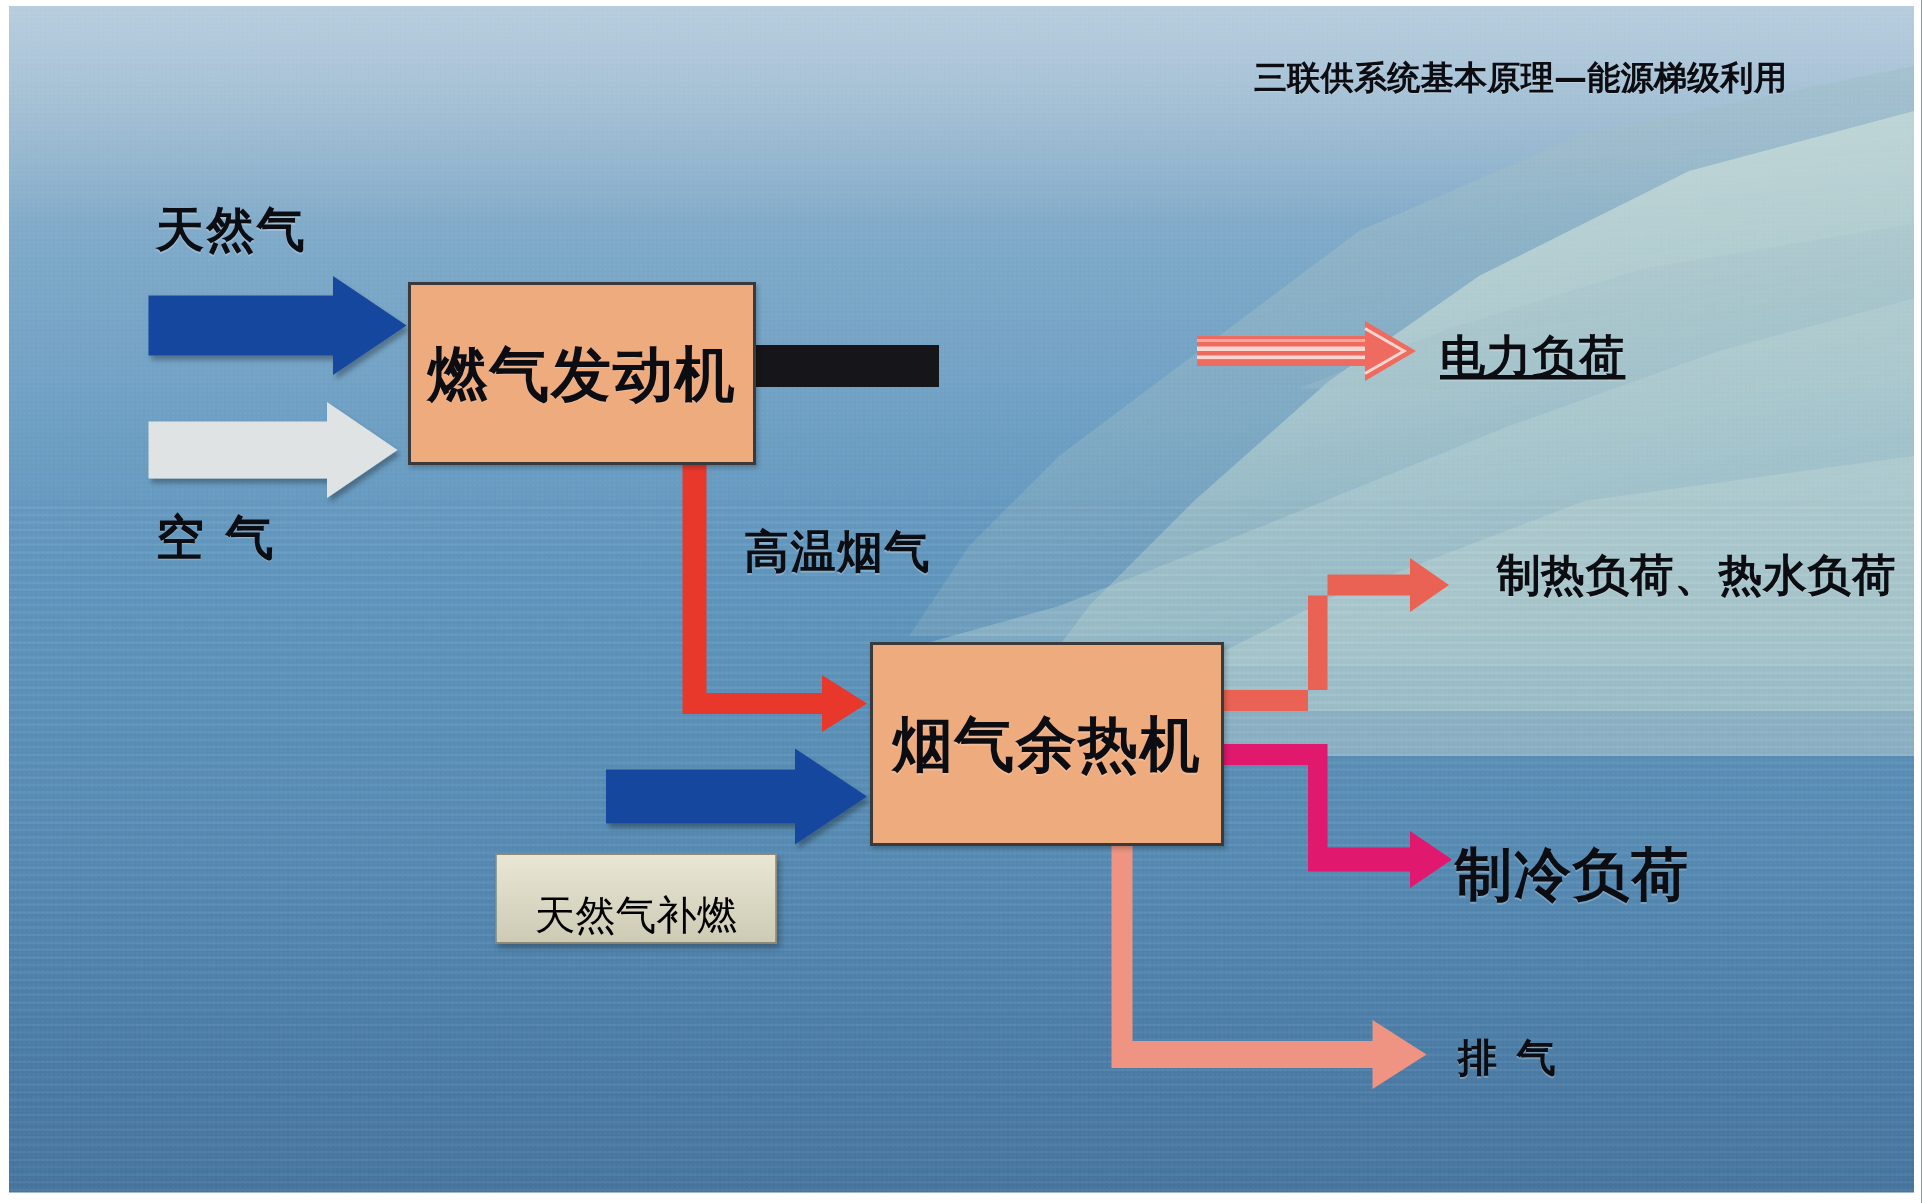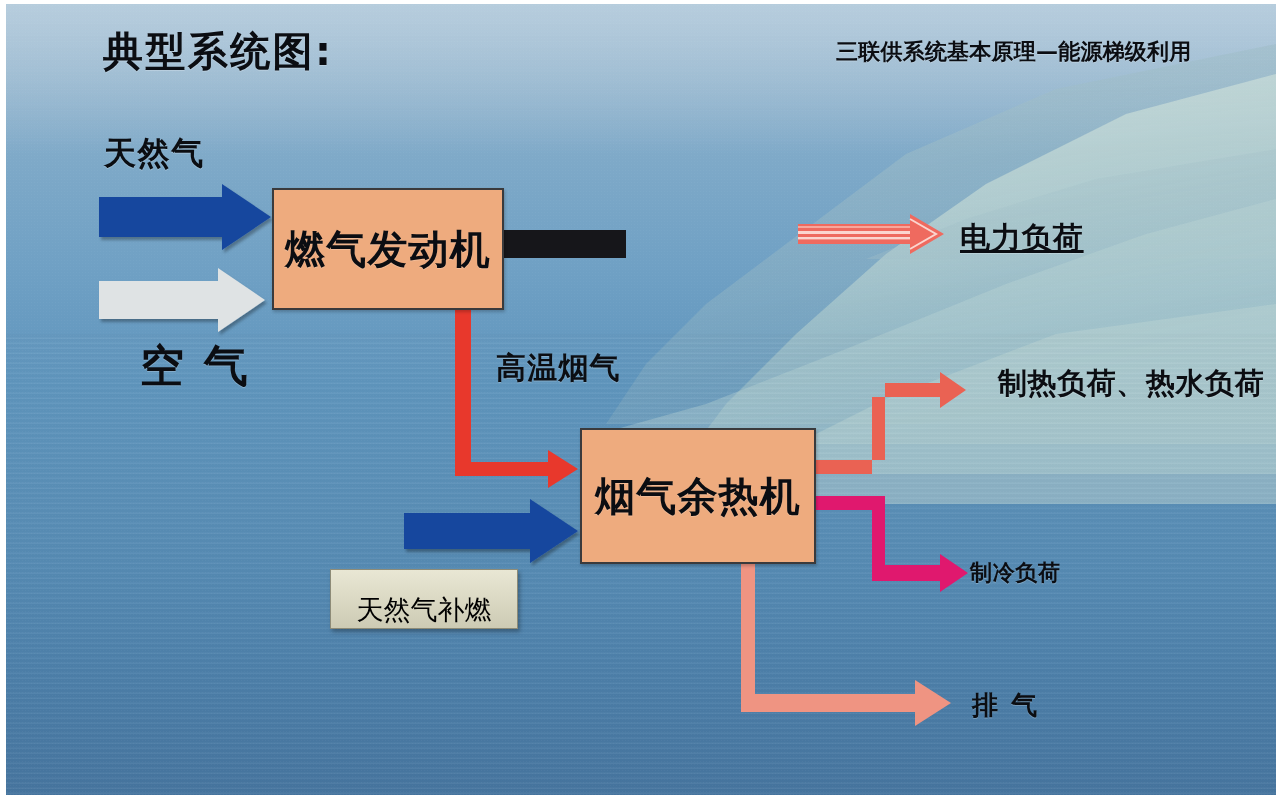--- a/index.html
+++ b/index.html
@@ -52,25 +52,25 @@
     font-weight:700;
     font-family:"DejaVu Sans","Liberation Sans",sans-serif;
     white-space:nowrap;
     letter-spacing:.02em;
     text-shadow:0 1px 0 rgba(255,255,255,.22);
   }
   #title{left:103px;top:24px;font-size:40px;letter-spacing:.06em;}
   #subtitle{left:836px;top:37px;font-size:22px;font-weight:700;letter-spacing:.01em;}
 
   #lbl-gas{left:104px;top:132px;font-size:32px;letter-spacing:.05em;}
-  #lbl-air{left:104px;top:337px;font-size:44px;letter-spacing:.05em;margin-left:36px;}
+  #lbl-air{left:104px;top:337px;font-size:32px;letter-spacing:.05em;}
   #lbl-hotgas{left:496px;top:348px;font-size:30px;letter-spacing:.04em;}
   #lbl-elec{left:960px;top:218px;font-size:30px;letter-spacing:.03em;text-decoration:underline;}
   #lbl-heat{left:962px;top:364px;font-size:29px;letter-spacing:.02em;margin-left:36px;}
-  #lbl-cool{left:970px;top:558px;font-size:22px;letter-spacing:.03em;}
+  #lbl-cool{left:970px;top:558px;font-size:38px;letter-spacing:.03em;}
   #lbl-exh{left:972px;top:688px;font-size:26px;letter-spacing:.08em;}
 
   
   .box{
     position:absolute;
     background:#eeab7e;
     border:2px solid #3a3a3c;
     display:flex;align-items:center;justify-content:center;
     box-shadow:1px 2px 3px rgba(0,0,0,.22);
   }
@@ -196,21 +196,20 @@
 
 
   <div class="box" id="box-wh">
     <span class="boxtext">烟气余热机</span>
   </div>
 
   <div id="box-suppl">
     <span class="boxtext">天然气补燃</span>
   </div>
 
-  <div class="cn" id="title">典型系统图:</div>
   <div class="cn" id="subtitle">三联供系统基本原理—能源梯级利用</div>
 
   <div class="cn" id="lbl-gas">天然气</div>
   <div class="cn" id="lbl-air">空 气</div>
   <div class="cn" id="lbl-hotgas">高温烟气</div>
   <div class="cn" id="lbl-elec">电力负荷</div>
   <div class="cn" id="lbl-heat">制热负荷、热水负荷</div>
   <div class="cn" id="lbl-cool">制冷负荷</div>
   <div class="cn" id="lbl-exh">排 气</div>
 

